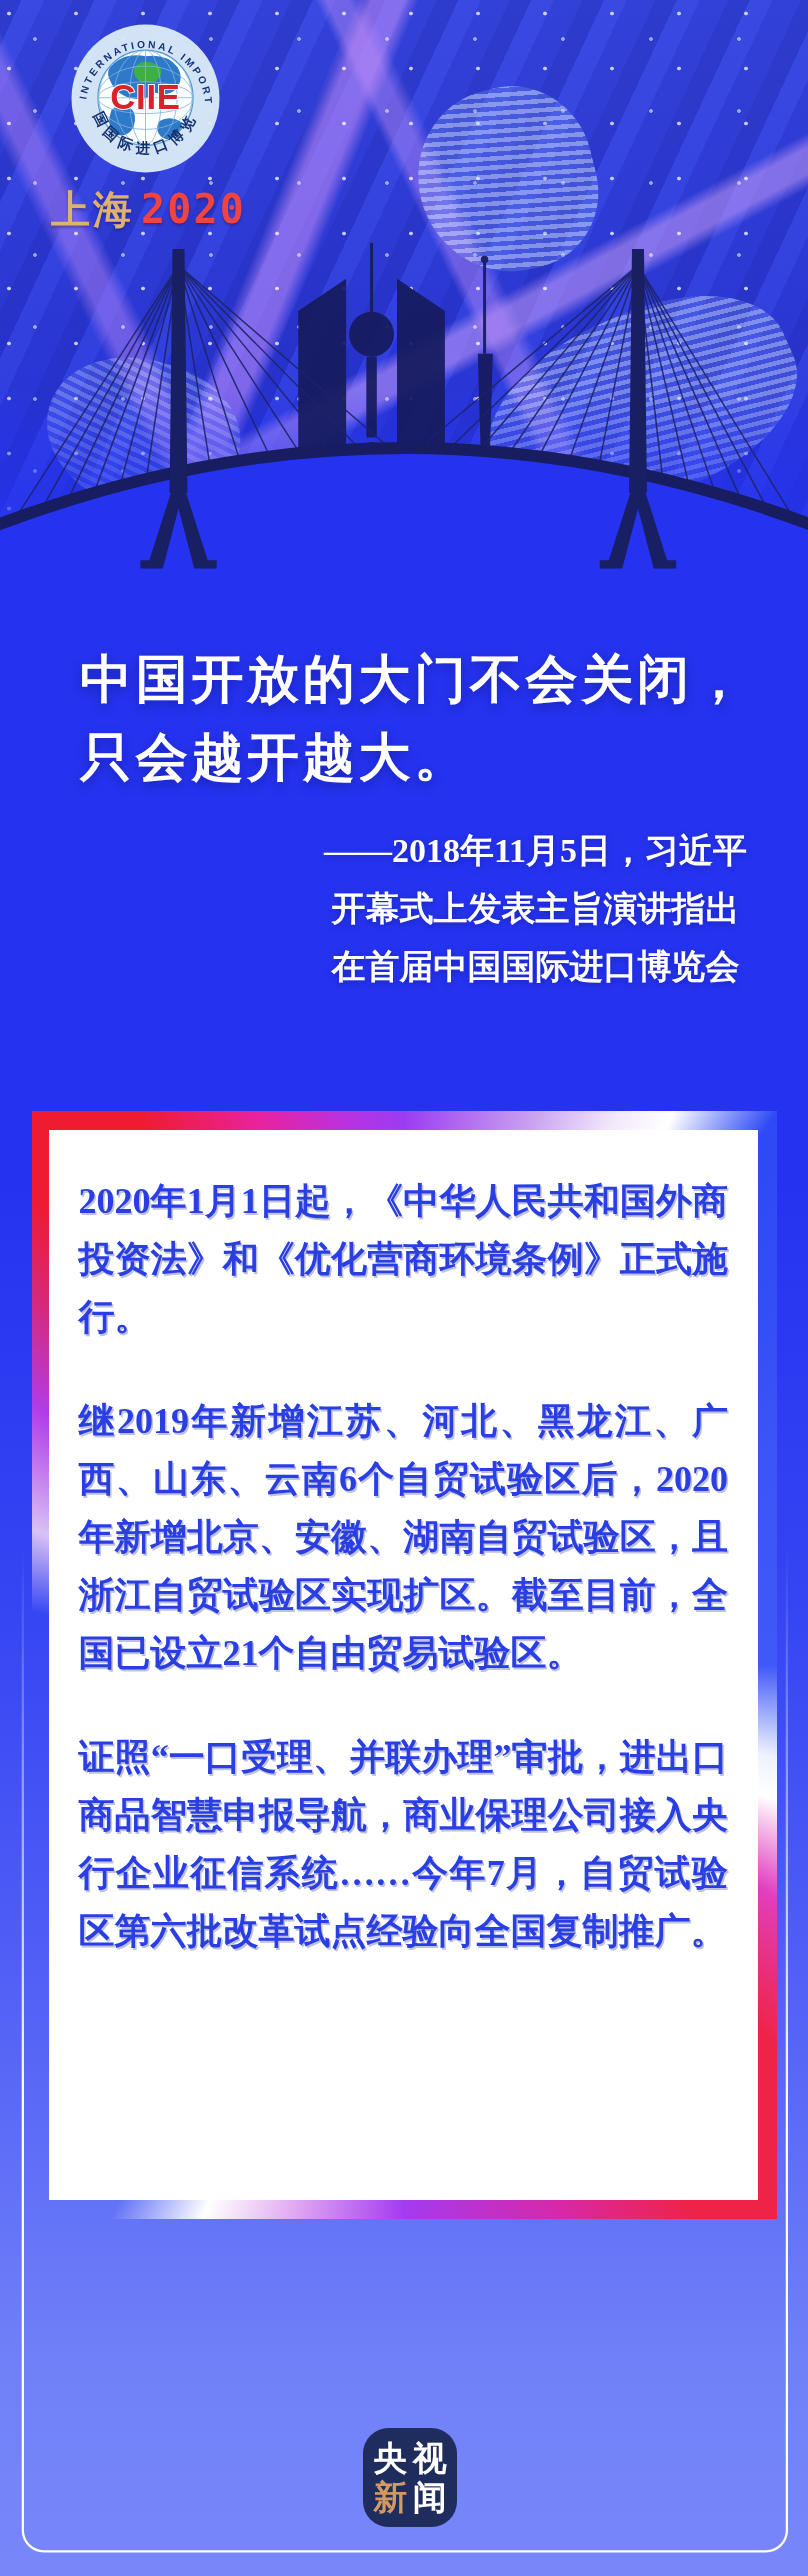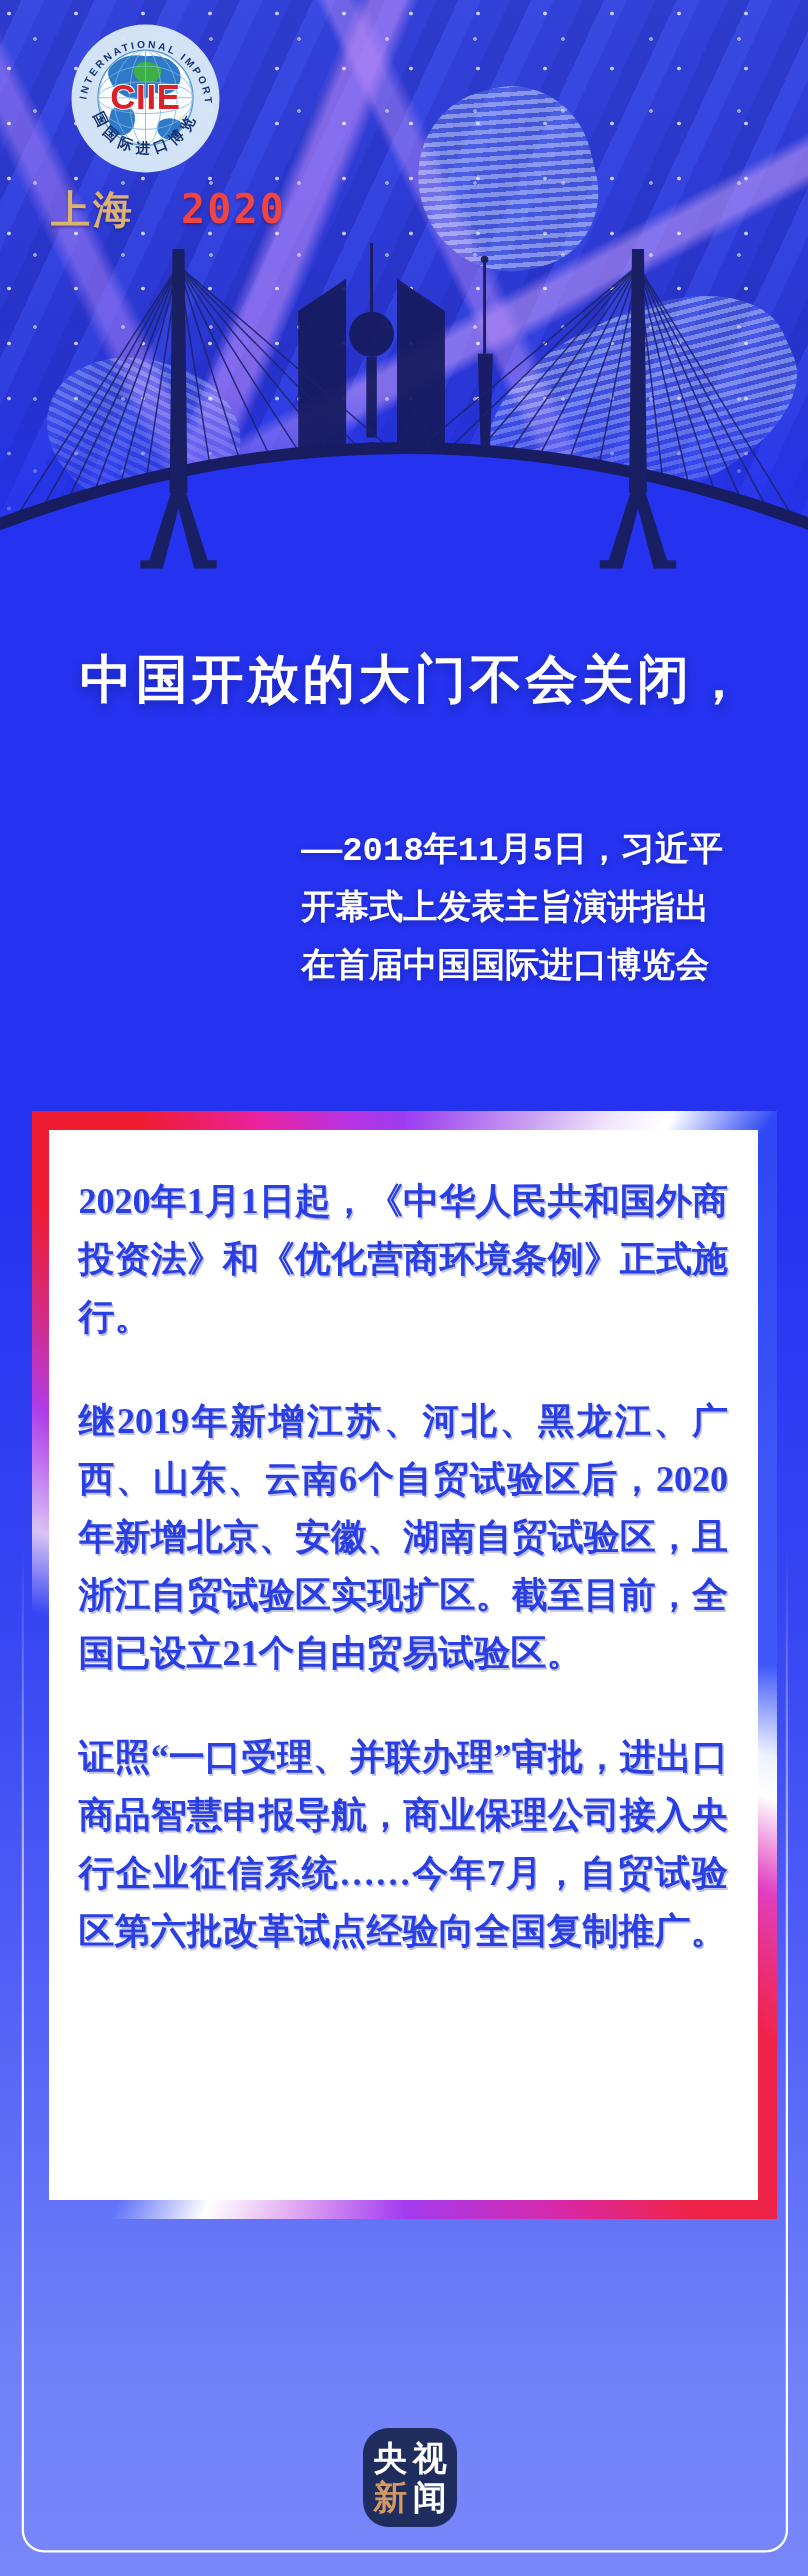--- a/index.html
+++ b/index.html
@@ -24,30 +24,30 @@
   }
   .petal{position:absolute;opacity:.55;border-radius:52% 48% 45% 55%;
     background:repeating-linear-gradient(10deg, rgba(214,228,255,.95) 0 4.5px, rgba(122,150,242,.55) 4.5px 9px);}
   .petal.p1{left:419px;top:88px;width:176px;height:184px;transform:rotate(-14deg);}
   .petal.p2{left:479px;top:315px;width:322px;height:184px;transform:rotate(-24deg);opacity:.5;}
   .petal.p3{left:45px;top:360px;width:195px;height:150px;transform:rotate(16deg);opacity:.35;}
   .photo-fade{left:0;top:390px;width:809px;height:202px;
     background:linear-gradient(180deg, rgba(37,51,240,0), #2533f0 90%);}
   
   .ciie-badge{left:70px;top:22.5px;width:151px;height:151px;}
-  .edition{left:51px;top:183px;display:flex;align-items:baseline;gap:40px;}
+  .edition{left:51px;top:183px;display:flex;align-items:baseline;}
   .edition .city{font-size:39px;font-weight:bold;color:#dcb26e;letter-spacing:3px;text-shadow:0 1.5px 3px rgba(20,10,60,.35);}
   .edition .year{font-size:40px;font-weight:900;color:#ef4444;margin-left:6px;letter-spacing:2.2px;
     font-family:"DejaVu Sans Mono","Liberation Mono",monospace;text-shadow:0 1.5px 3px rgba(60,0,10,.35);}
   
   .bridge{left:0;top:210px;}
   
   .quote{left:64px;top:624px;margin:16px;font-size:52px;line-height:78px;letter-spacing:3.7px;
     color:#ffffff;font-weight:bold;text-shadow:0 3.7px 10.5px rgba(8,12,90,.4);white-space:nowrap;}
-  .attribution{top:822px;right:86px;text-align:left;font-family:Liberation Mono, monospace;
+  .attribution{top:822px;right:62px;text-align:center;font-family:Liberation Serif, serif;
     font-weight:bold;font-size:34px;line-height:58px;color:#ffffff;text-shadow:0 2.2px 6px rgba(8,12,90,.35);white-space:nowrap;}
   
   .card-wrap{left:32px;top:1111px;width:745px;height:1108px;box-sizing:border-box;padding:19px 19px 19px 16.5px;
     background:conic-gradient(from 0deg,
       #9b3cf2 0deg,#c9a0f0 13deg,#f2e8fc 21deg,#ffffff 26deg,
       #2e49f5 34deg,#3c55f7 60deg,#3f58f8 90deg,
       #eef2ff 104deg,#ffffff 110deg,
       #e13fc0 122deg,#ef2347 136deg,#ef2347 152deg,#d828a8 164deg,#a33bf0 180deg,
       #e3aef2 192deg,#ffffff 200deg,
       rgba(255,255,255,0) 208deg,rgba(255,255,255,0) 278deg,
@@ -144,20 +144,21 @@
     </text>
   </svg>
 
   <div class="layer edition">
     <span class="city">上海</span>
     <span class="year">2020</span>
   </div>
 
   <h1 class="layer quote">
     <span>中国开放的大门不会关闭，</span><br>
+    <span>只会越开越大。</span>
   </h1>
 
   <div class="layer attribution">
     <div>——2018年11月5日，习近平</div>
     <div>开幕式上发表主旨演讲指出</div>
     <div>在首届中国国际进口博览会</div>
   </div>
 
   <div class="layer card-wrap">
     <div class="card">

